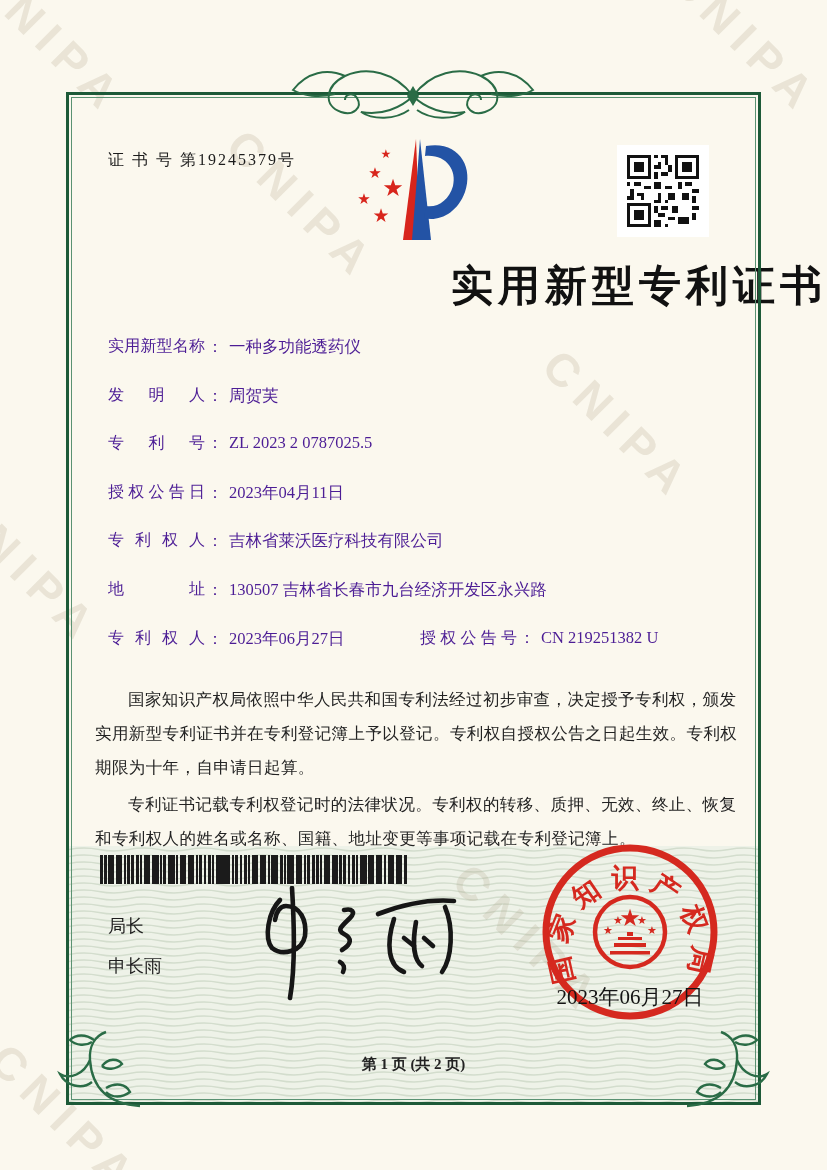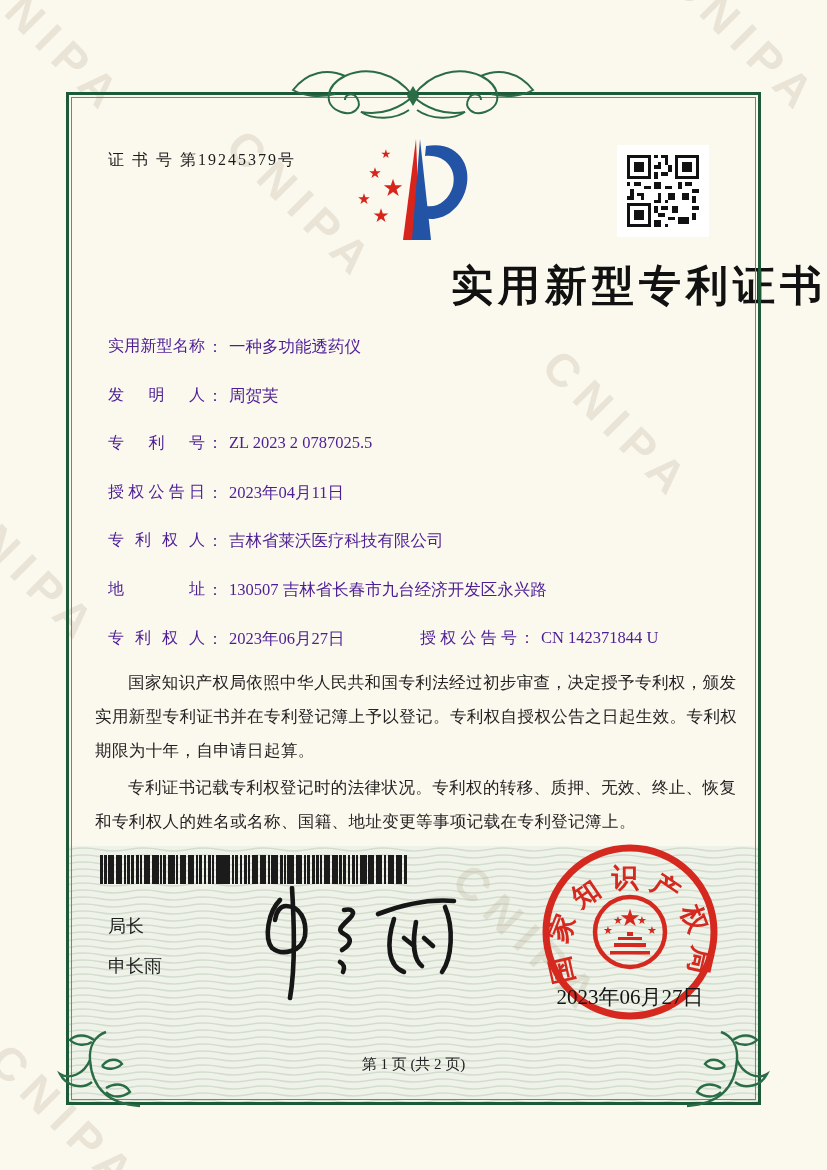--- a/index.html
+++ b/index.html
@@ -31,41 +31,41 @@
   .title{position:absolute;left:0;top:258px;width:827px;text-align:right;z-index:4;
          font-size:42px;font-weight:bold;color:#111;letter-spacing:5px;}
 
   .fields{position:absolute;left:108px;top:336px;width:640px;z-index:4;font-size:16px;color:#4c1d95;}
   .frow{position:relative;height:48.6px;}
   .flabel{display:inline-block;width:97px;text-align:justify;text-align-last:justify;vertical-align:top;}
   .fcolon{display:inline-block;margin:0 6px 0 2px;}
   .fvalue{font-size:16.5px;}
   .frow .second{position:absolute;left:312px;top:0;}
 
-  .paras{position:absolute;left:95px;top:666px;width:653px;z-index:4;
+  .paras{position:absolute;left:95px;top:683px;width:653px;z-index:4;
          font-size:16.5px;line-height:34px;color:#232323;letter-spacing:0.4px;}
   .paras p{margin:0 0 3px 0;text-indent:2em;}
 
   .barcode{position:absolute;left:100px;top:855px;width:307px;height:29px;z-index:4;
      background:
        repeating-linear-gradient(90deg,#1b1b1b 0 2px,rgba(0,0,0,0) 2px 4px),
        repeating-linear-gradient(90deg,#1b1b1b 0 3px,rgba(0,0,0,0) 3px 9px),
        repeating-linear-gradient(90deg,rgba(0,0,0,0) 0 5px,#1b1b1b 5px 7px,rgba(0,0,0,0) 7px 13px);}
 
   .signer{position:absolute;left:108px;top:914px;z-index:4;
           font-family:"Liberation Sans","DejaVu Sans",sans-serif;font-size:18px;color:#1e1e1e;}
   .signer div{margin-bottom:16px;}
   .signature{position:absolute;left:252px;top:886px;z-index:4;}
 
   .seal{position:absolute;left:540px;top:842px;z-index:6;}
   .seal-date{position:absolute;left:550px;top:983px;width:160px;z-index:7;text-align:center;
              font-size:21px;color:#141414;}
 
   .page-num{position:absolute;left:0;top:1055px;width:827px;text-align:center;z-index:4;
-            font-size:15px;color:#222;}
+            font-size:15px;color:#222;font-weight:bold;}
   .cont-note{position:absolute;left:0;top:1114px;width:827px;text-align:center;z-index:4;
              font-size:17px;color:#2b2b2b;letter-spacing:3px;}
 </style>
 </head>
 <body>
 
 <div class="page">
 
   <div class="wm" style="left:-60px;top:12px;">CNIPA</div>
   <div class="wm" style="left:635px;top:12px;">CNIPA</div>
@@ -220,21 +220,21 @@
       <span class="flabel">专利权人</span><span class="fcolon">：</span><span class="fvalue">吉林省莱沃医疗科技有限公司</span>
     </div>
     <div class="frow">
       <span class="flabel">地址</span><span class="fcolon">：</span><span class="fvalue">130507 吉林省长春市九台经济开发区永兴路</span>
     </div>
     <div class="frow">
       <span>
         <span class="flabel">专利权人</span><span class="fcolon">：</span><span class="fvalue">2023年06月27日</span>
       </span>
       <span class="second">
-        <span class="flabel">授权公告号</span><span class="fcolon">：</span><span class="fvalue">CN 142371844 U</span>
+        <span class="flabel">授权公告号</span><span class="fcolon">：</span><span class="fvalue">CN 219251382 U</span>
       </span>
     </div>
   </div>
 
   <div class="paras">
     <p>国家知识产权局依照中华人民共和国专利法经过初步审查，决定授予专利权，颁发实用新型专利证书并在专利登记簿上予以登记。专利权自授权公告之日起生效。专利权期限为十年，自申请日起算。</p>
     <p>专利证书记载专利权登记时的法律状况。专利权的转移、质押、无效、终止、恢复和专利权人的姓名或名称、国籍、地址变更等事项记载在专利登记簿上。</p>
   </div>
 
   <div class="barcode"></div>

